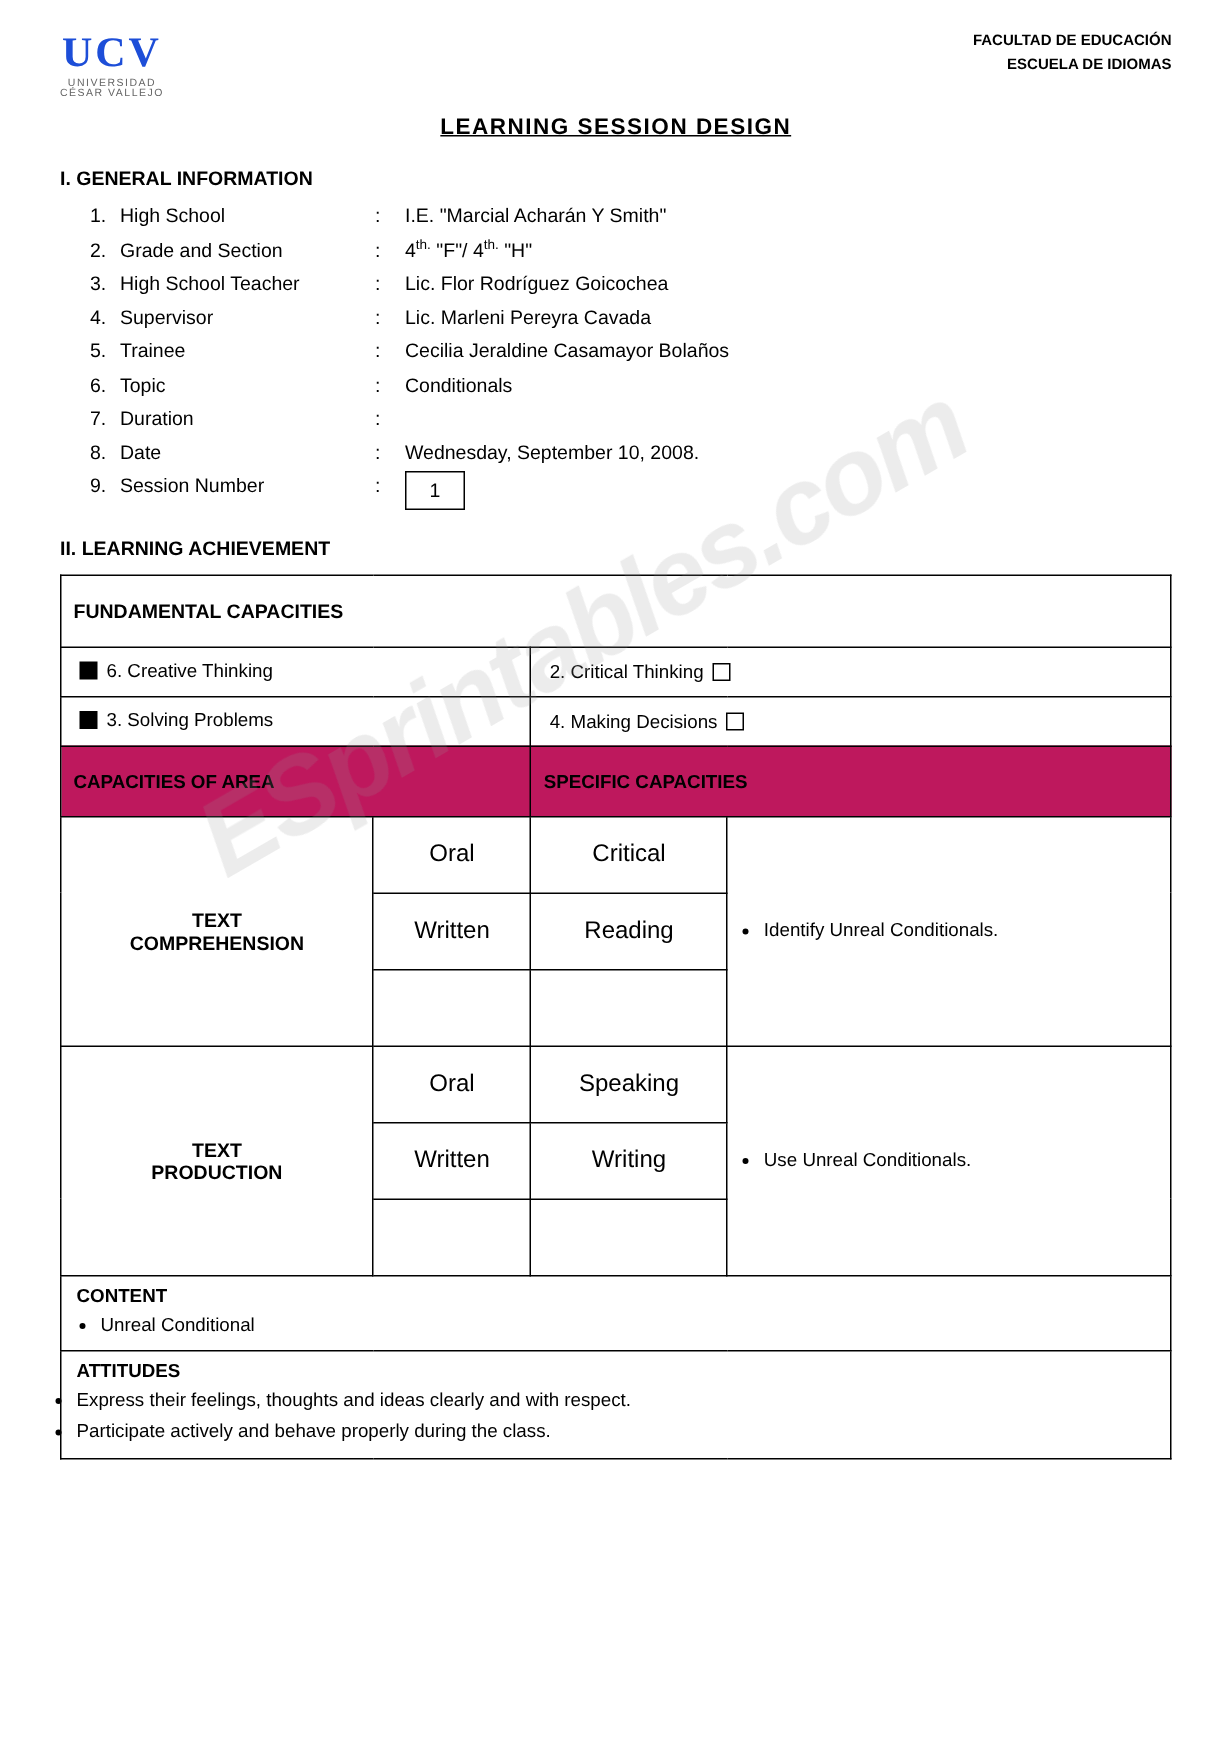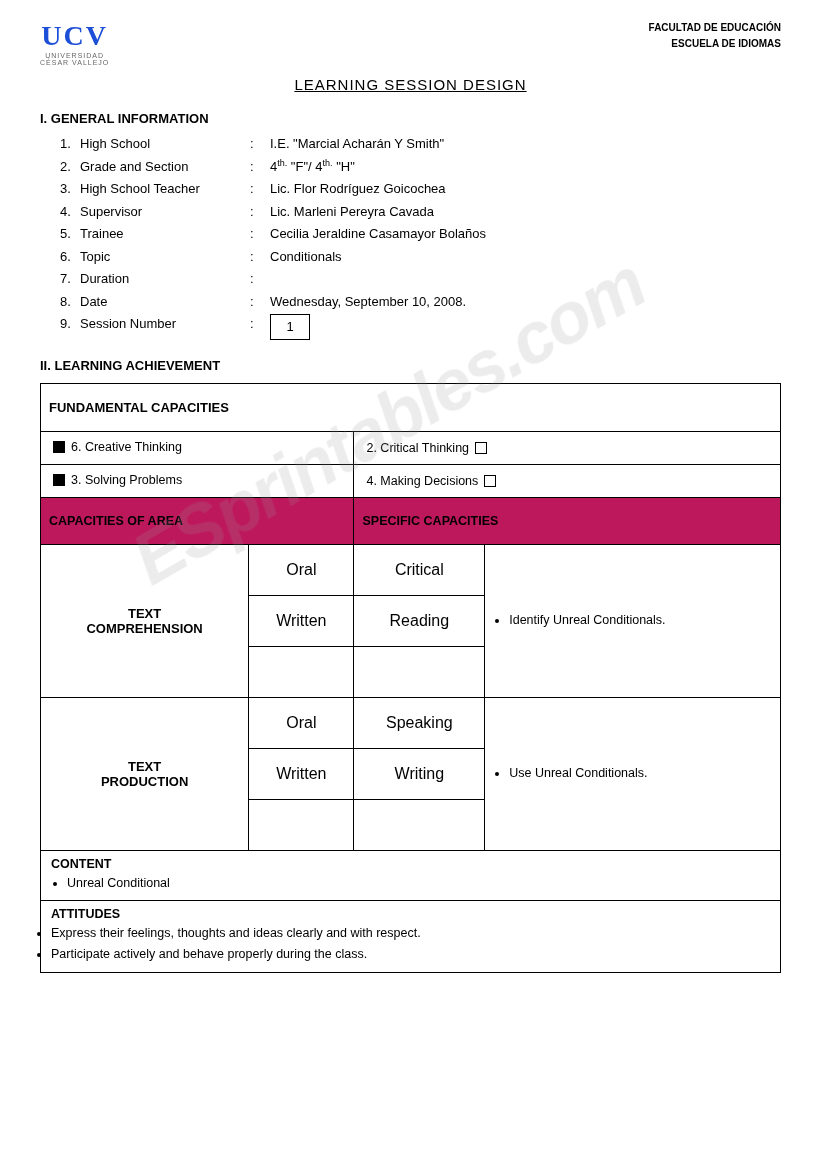--- a/index.html
+++ b/index.html
@@ -44,21 +44,21 @@
     .header-right {
       text-align: right;
       font-size: 10px;
       font-weight: bold;
       line-height: 1.6;
     }
 
     .page-title {
       text-align: center;
       font-size: 15px;
-      font-weight: normal;
+      font-weight: bold;
       text-decoration: underline;
       margin-bottom: 18px;
       letter-spacing: 1px;
     }
 
     .section-title {
       font-size: 13px;
       font-weight: bold;
       margin-bottom: 8px;
     }

